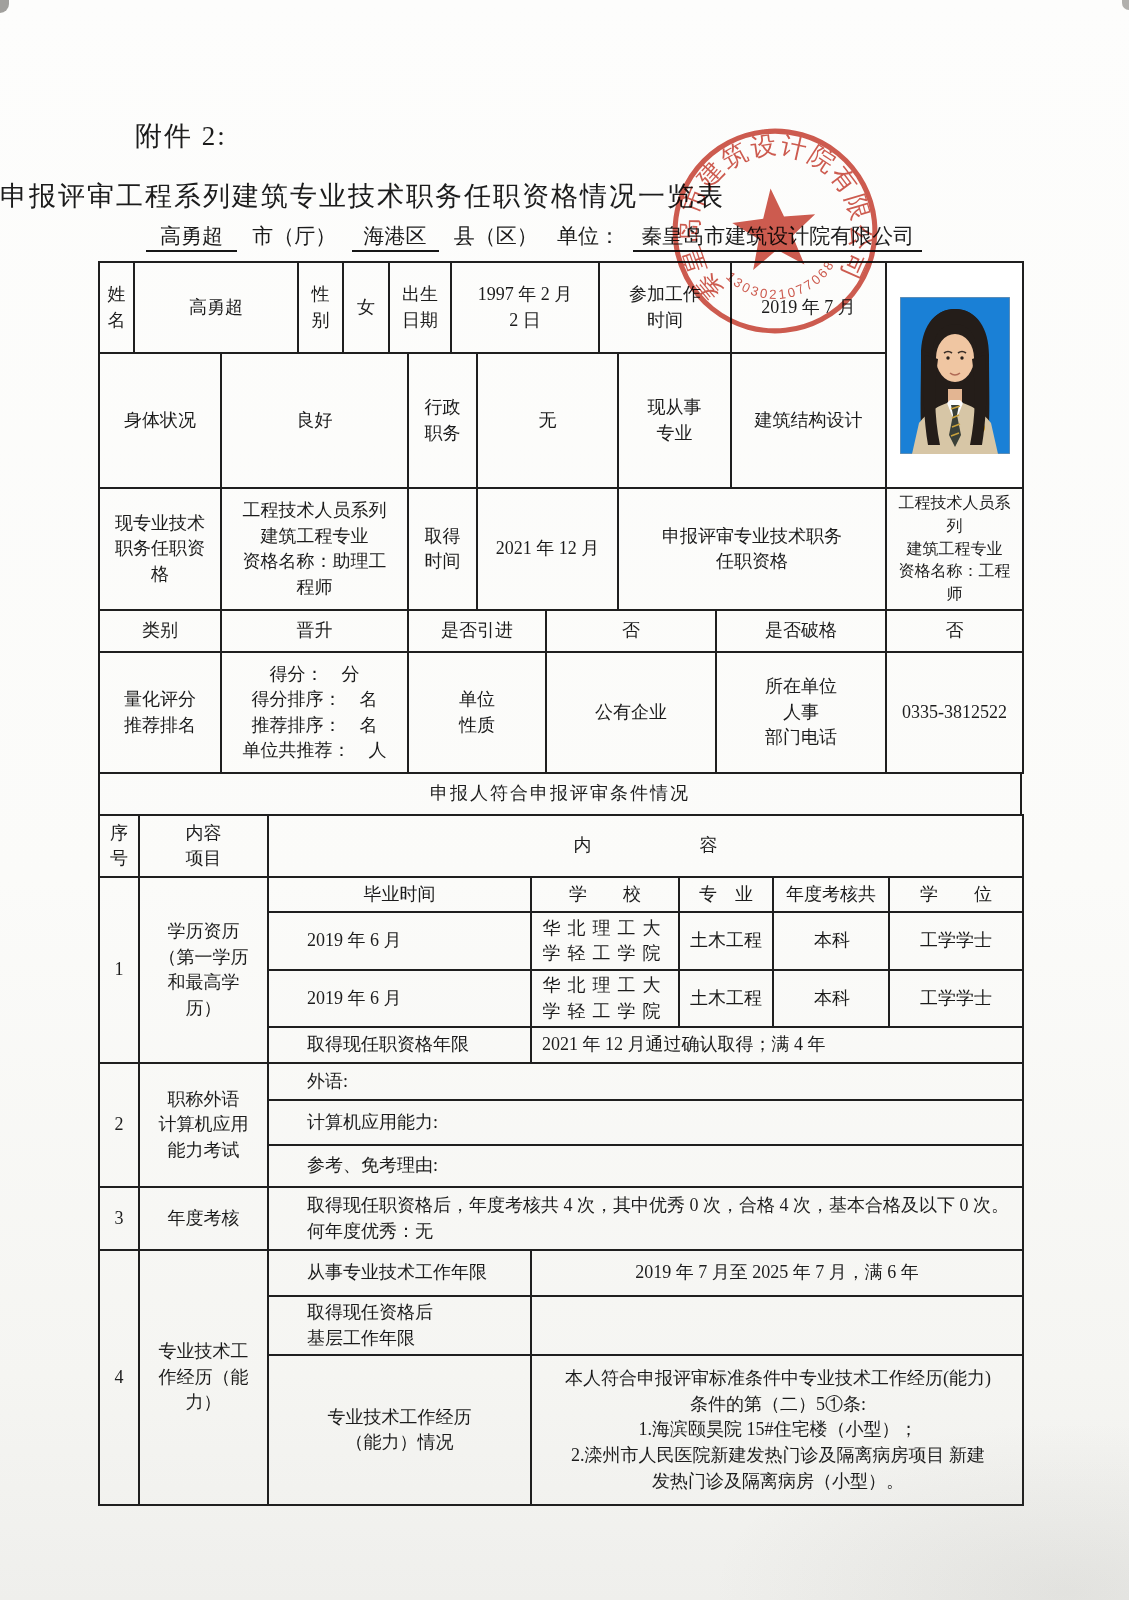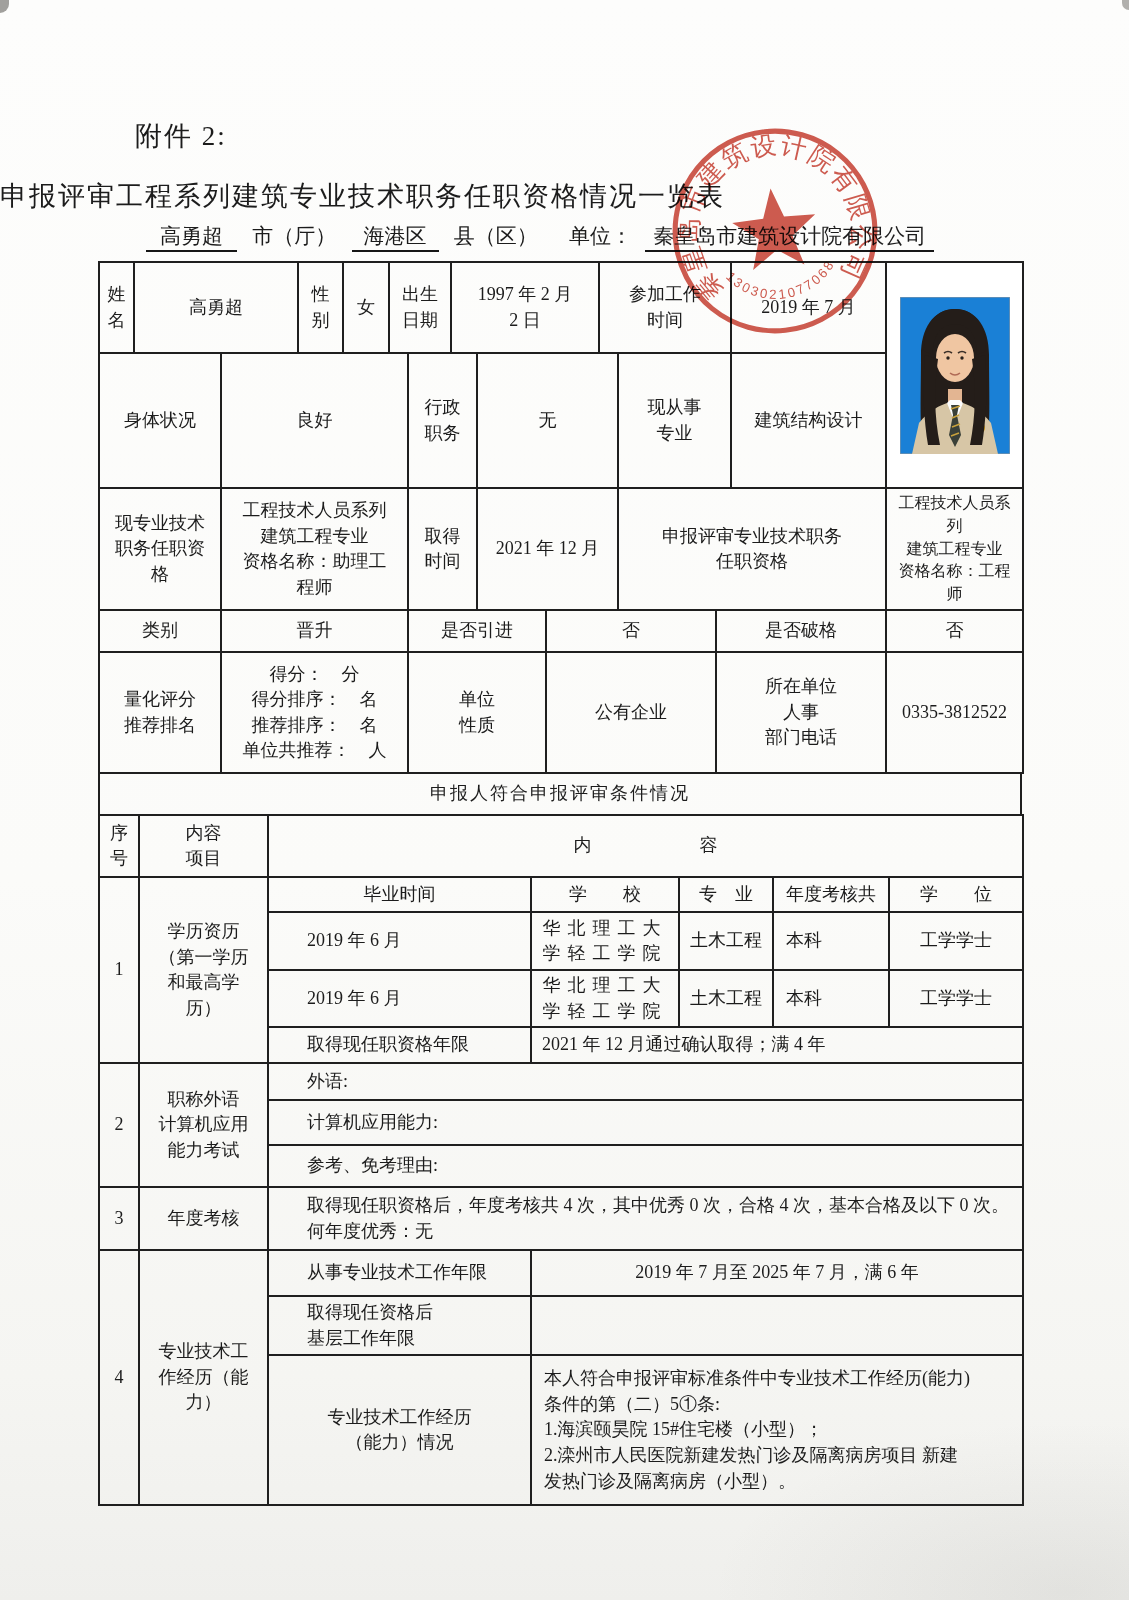--- a/index.html
+++ b/index.html
@@ -13,30 +13,30 @@
   .scan-smudge{position:absolute;right:0;bottom:0;width:420px;height:180px;
     background:radial-gradient(ellipse at 85% 95%,rgba(110,110,104,.10),transparent 70%);}
   .attachment{margin:0;padding:118px 0 0 135px;font-size:27px;letter-spacing:2px;}
   .doc-title{width:1092px;margin-top:24px;text-align:left;font-size:27px;letter-spacing:2px;}
   .header-line{margin:8px 0 0 146px;font-size:21px;white-space:nowrap;}
   .header-line span{display:inline-block;}
   .u{border-bottom:2px solid #161616;}
   .hl-name{padding:0 14px;}
   .hl-gap{margin-left:10px;}
   .hl-dist{padding:0 12px;margin-left:10px;}
-  .hl-unit{margin-left:26px;}
+  .hl-unit{margin-left:14px;}
   .hl-comp{padding:0 8px;margin-left:8px;}
   .tablewrap{margin:9px 0 0 98px;width:924px;}
   table.t{border-collapse:collapse;table-layout:fixed;width:924px;}
   table.t + table.t{margin-top:-2px;}
   td{border:2px solid #1f1f1f;text-align:center;vertical-align:middle;
      white-space:pre-line;font-size:18px;line-height:1.42;padding:2px 4px;overflow:hidden;}
   td.lft{text-align:left;padding-left:38px;padding-right:4px;}
   td.pl10{text-align:left;padding-left:10px;padding-right:6px;}
-  td.pl12{text-align:left;padding-left:12px;padding-right:10px;}
+  td.pl12{text-align:center;padding-left:12px;padding-right:10px;}
   td.sm{font-size:16px;}
   td.sp7{letter-spacing:7px;padding-left:6px;padding-right:6px;}
   td.photocell{padding:0;background:#fff;}
   .banner-cell{letter-spacing:2px;}
   .photo-frame{display:block;margin:8px auto;}
   .seal{position:absolute;left:668px;top:124px;width:214px;height:214px;
         mix-blend-mode:multiply;opacity:.84;transform:rotate(-6deg);pointer-events:none;}
 </style>
 </head>
 <body>

